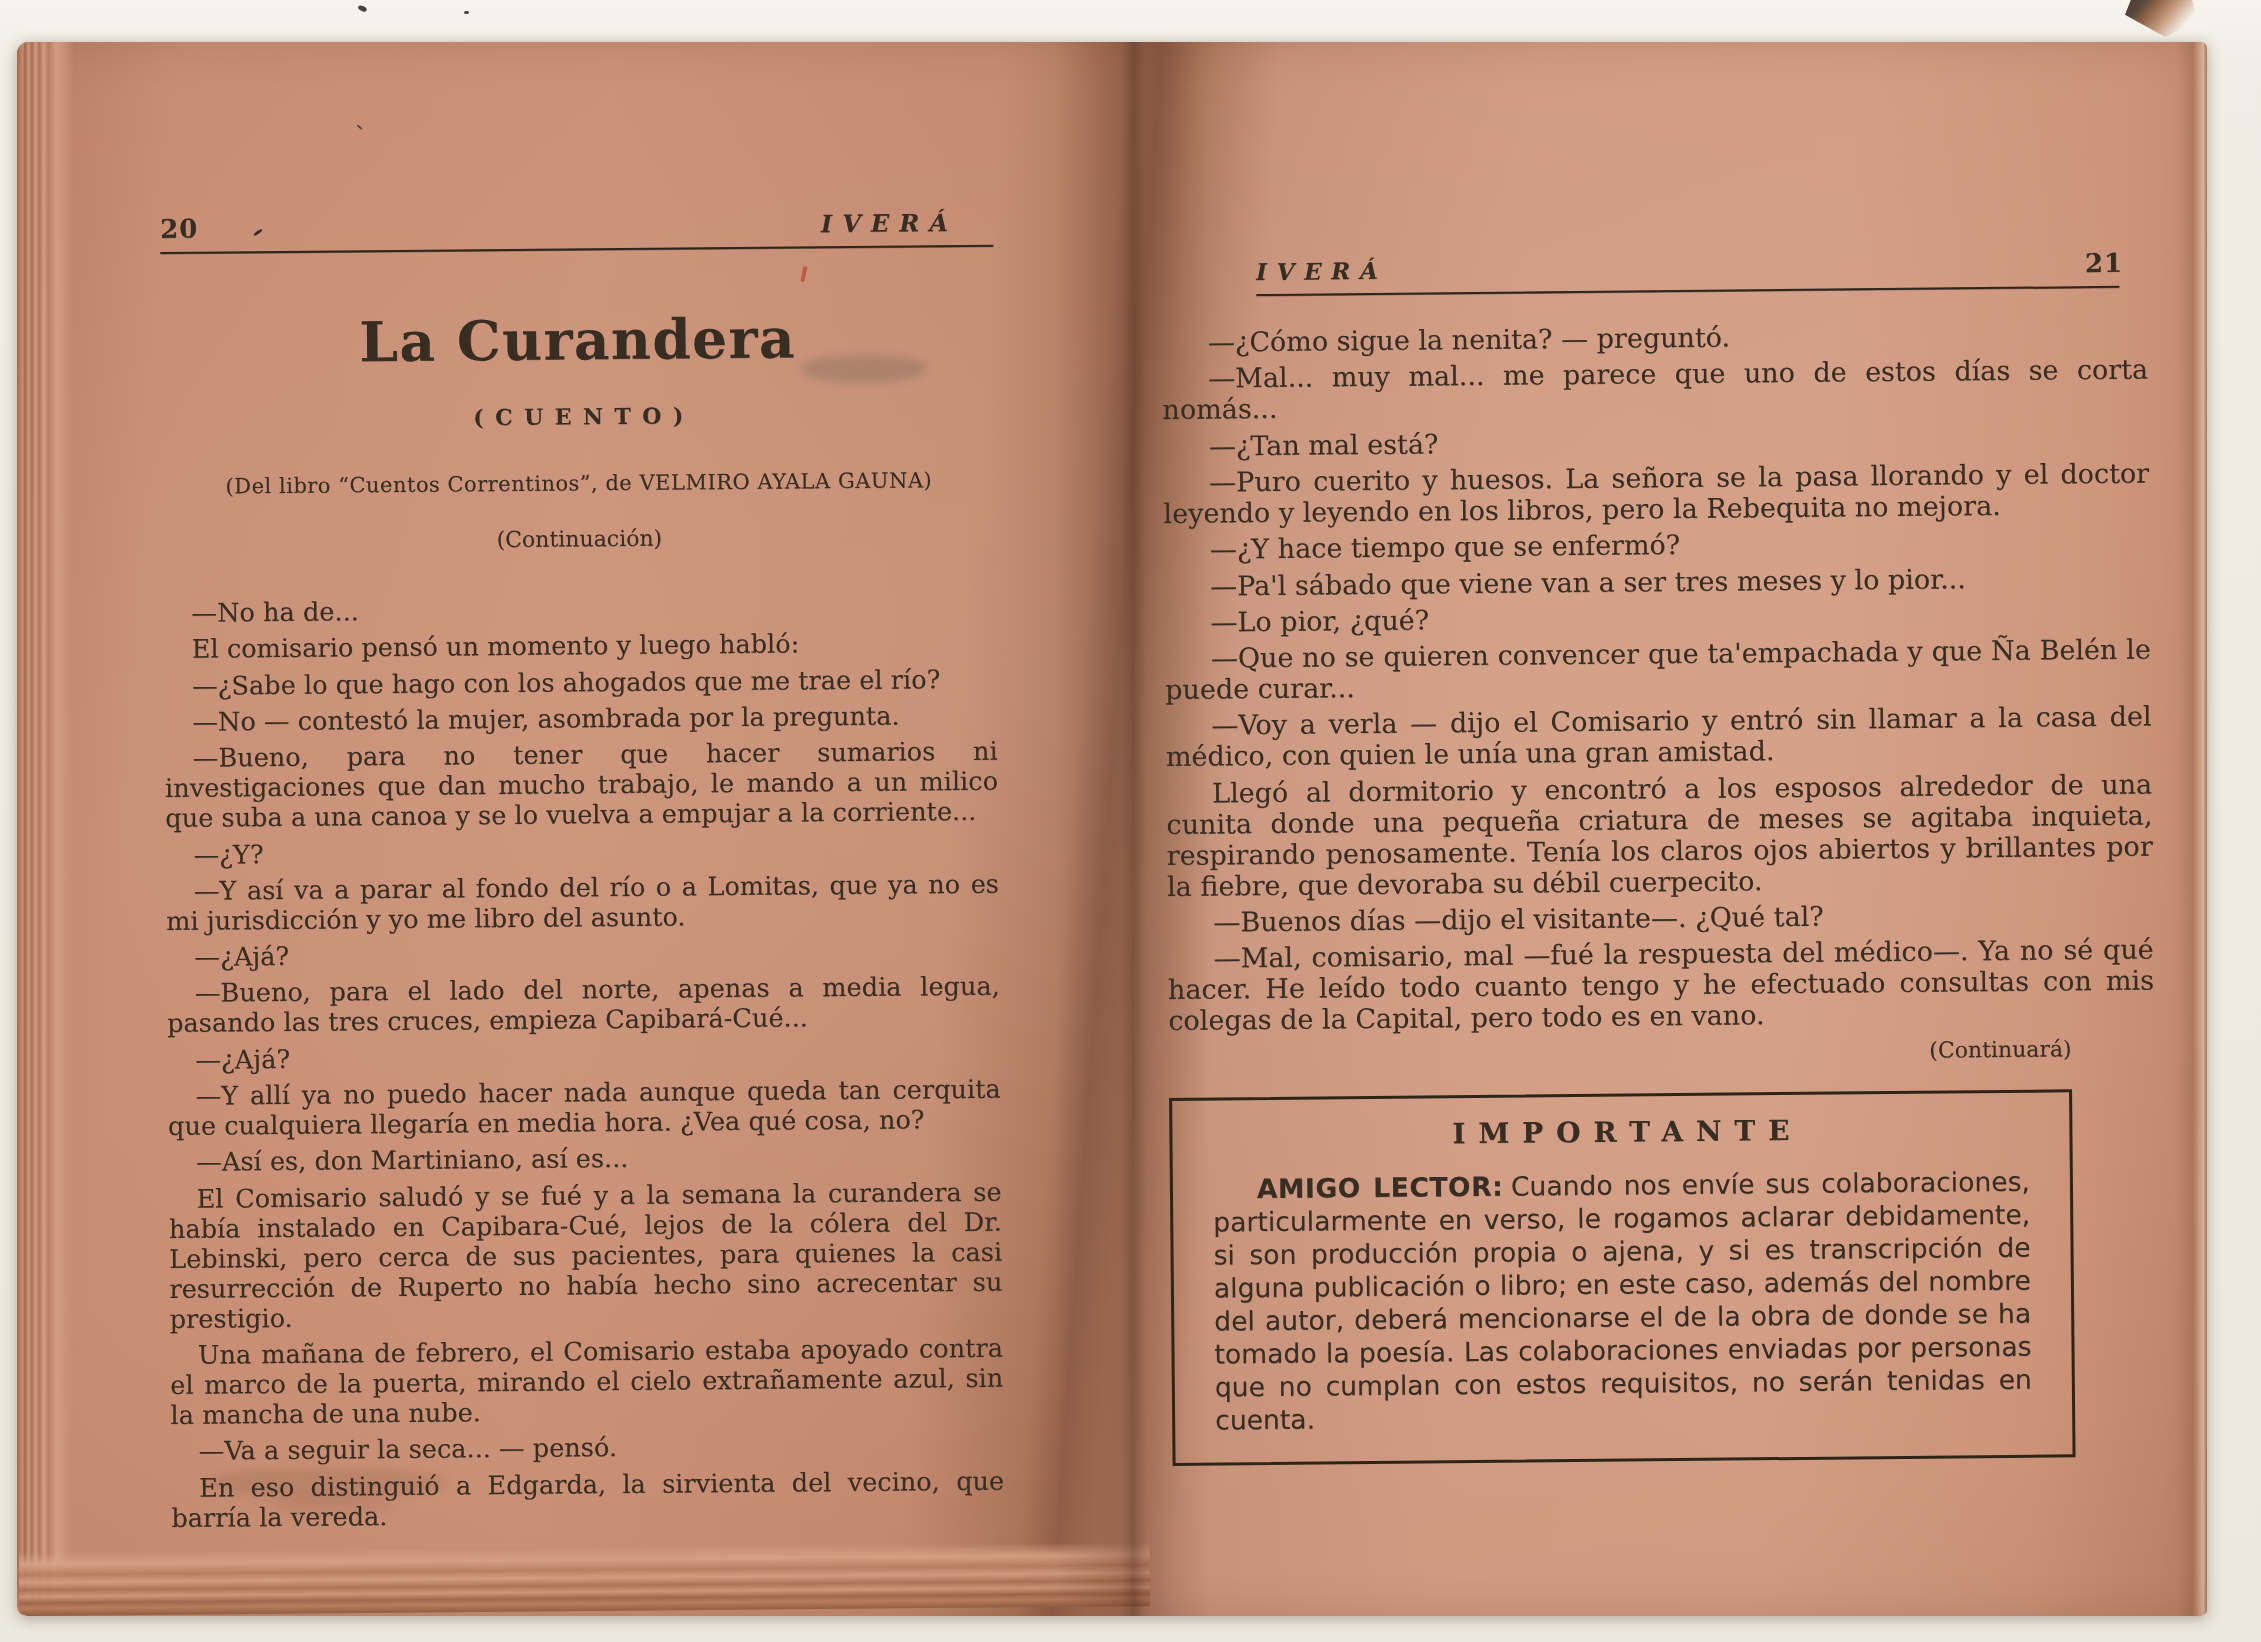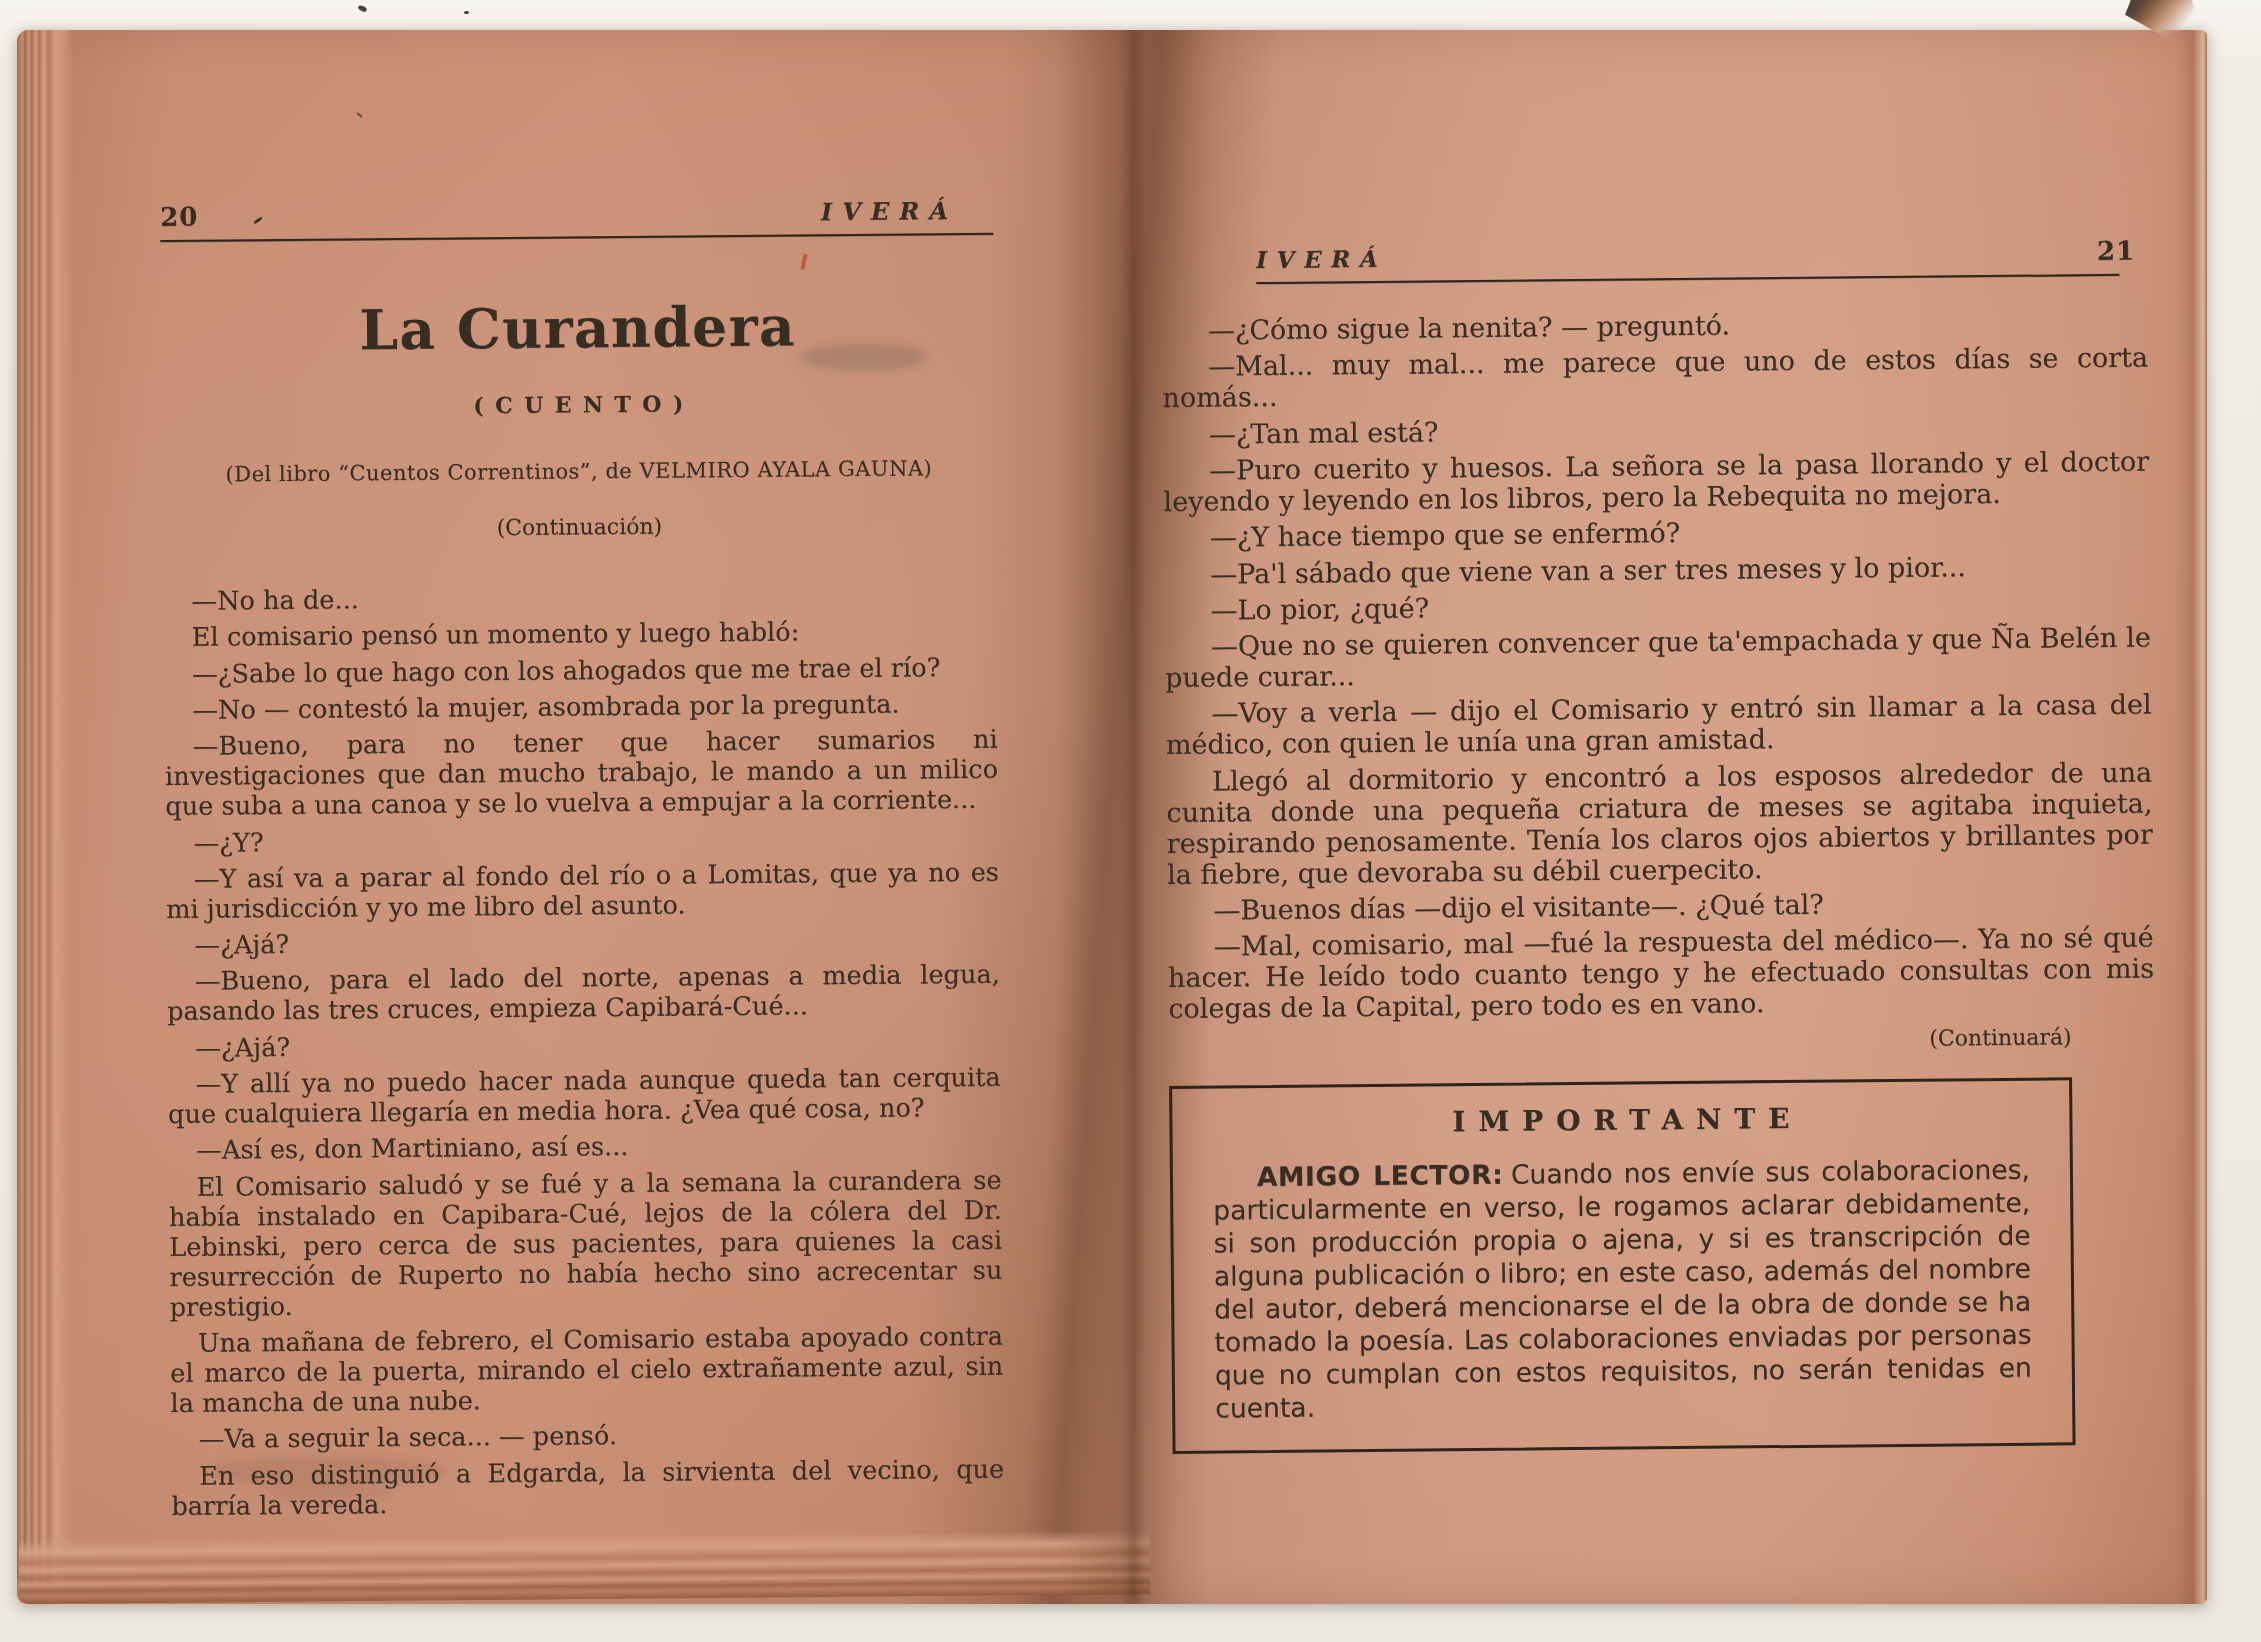--- a/index.html
+++ b/index.html
@@ -7,21 +7,21 @@
     width:2261px;height:1643px;position:relative;overflow:hidden;
     background:#f1efe8;
     font-family:"DejaVu Serif", serif;
   }
   .scan{
     position:absolute;inset:0;
     background:linear-gradient(180deg,#f6f4ee 0%,#f0ede6 4%,#edeae2 60%,#ebe8df 100%);
   }
   
   .spread{
-    position:absolute;left:17.4px;top:30px;width:2190px;height:1574px;
+    position:absolute;left:17.4px;top:42px;width:2190px;height:1574px;
     border-radius:11.6px 5.8px 6.8px 9.7px;
     background:
       radial-gradient(140% 100% at 50% 42%, rgba(255,240,225,0.10) 0%, rgba(80,40,25,0) 55%, rgba(70,35,22,0.16) 100%),
       linear-gradient(94deg,
         #b97d62 0%, #c78d73 7%, #ca9076 26%, #c3896f 43%,
         #aa7358 48.2%, #905d46 49.8%, #a97458 51.4%,
         #c79078 55%, #d09a81 66%, #d29c83 80%, #cc9379 92%, #bd8266 100%);
     box-shadow:0 2.9px 13.5px rgba(110,85,65,0.45), inset 0 0 43px rgba(96,52,34,0.18);
   }
   .edges-left{
@@ -55,21 +55,21 @@
   }
   
   .page{position:absolute;color:#382d23;text-shadow:0.3px 0.4px 0.5px rgba(56,45,35,0.35);}
   .page-left{left:143px;top:172px;width:833px;transform:rotate(-0.5deg);transform-origin:0 0;}
   .page-right{left:1144px;top:215px;width:986px;transform:rotate(-0.55deg);transform-origin:0 0;}
   .page-head{display:flex;align-items:baseline;}
   .pnum{font-size:26px;font-weight:bold;letter-spacing:1px;}
   .journal{font-style:italic;font-weight:bold;font-size:24px;letter-spacing:0.42em;}
   .page-left .journal{margin-left:auto;margin-right:35px;}
   .page-right .journal{margin-left:95px;font-size:23px;}
-  .page-right .pnum{margin-left:auto;margin-right:12px;}
+  .page-right .pnum{margin-left:auto;margin-right:24px;}
   .rule{height:2.4px;background:#2f261d;margin-top:7.7px;box-shadow:0 0.5px 0.5px rgba(47,38,29,.5);}
   .rrule{margin-left:95px;width:863px;}
   .title{font-size:55px;font-weight:bold;text-align:center;letter-spacing:1.4px;margin:57px 0 0;}
   .cuento{text-align:center;font-size:22px;font-weight:bold;letter-spacing:0.52em;padding-left:0.52em;margin-top:31px;}
   .source{text-align:center;font-size:21px;letter-spacing:0.5px;margin-top:42px;}
   .contnote{text-align:center;font-size:22px;margin-top:31px;}
   .lbody{margin-top:43px;font-size:25.6px;line-height:30px;text-align:justify;}
   .lbody p{margin:0 0 6.3px;text-indent:28px;}
   .rbody{margin-top:30px;font-size:27px;line-height:31px;text-align:justify;}
   .rbody p{margin:0 0 5.3px;text-indent:46px;}

